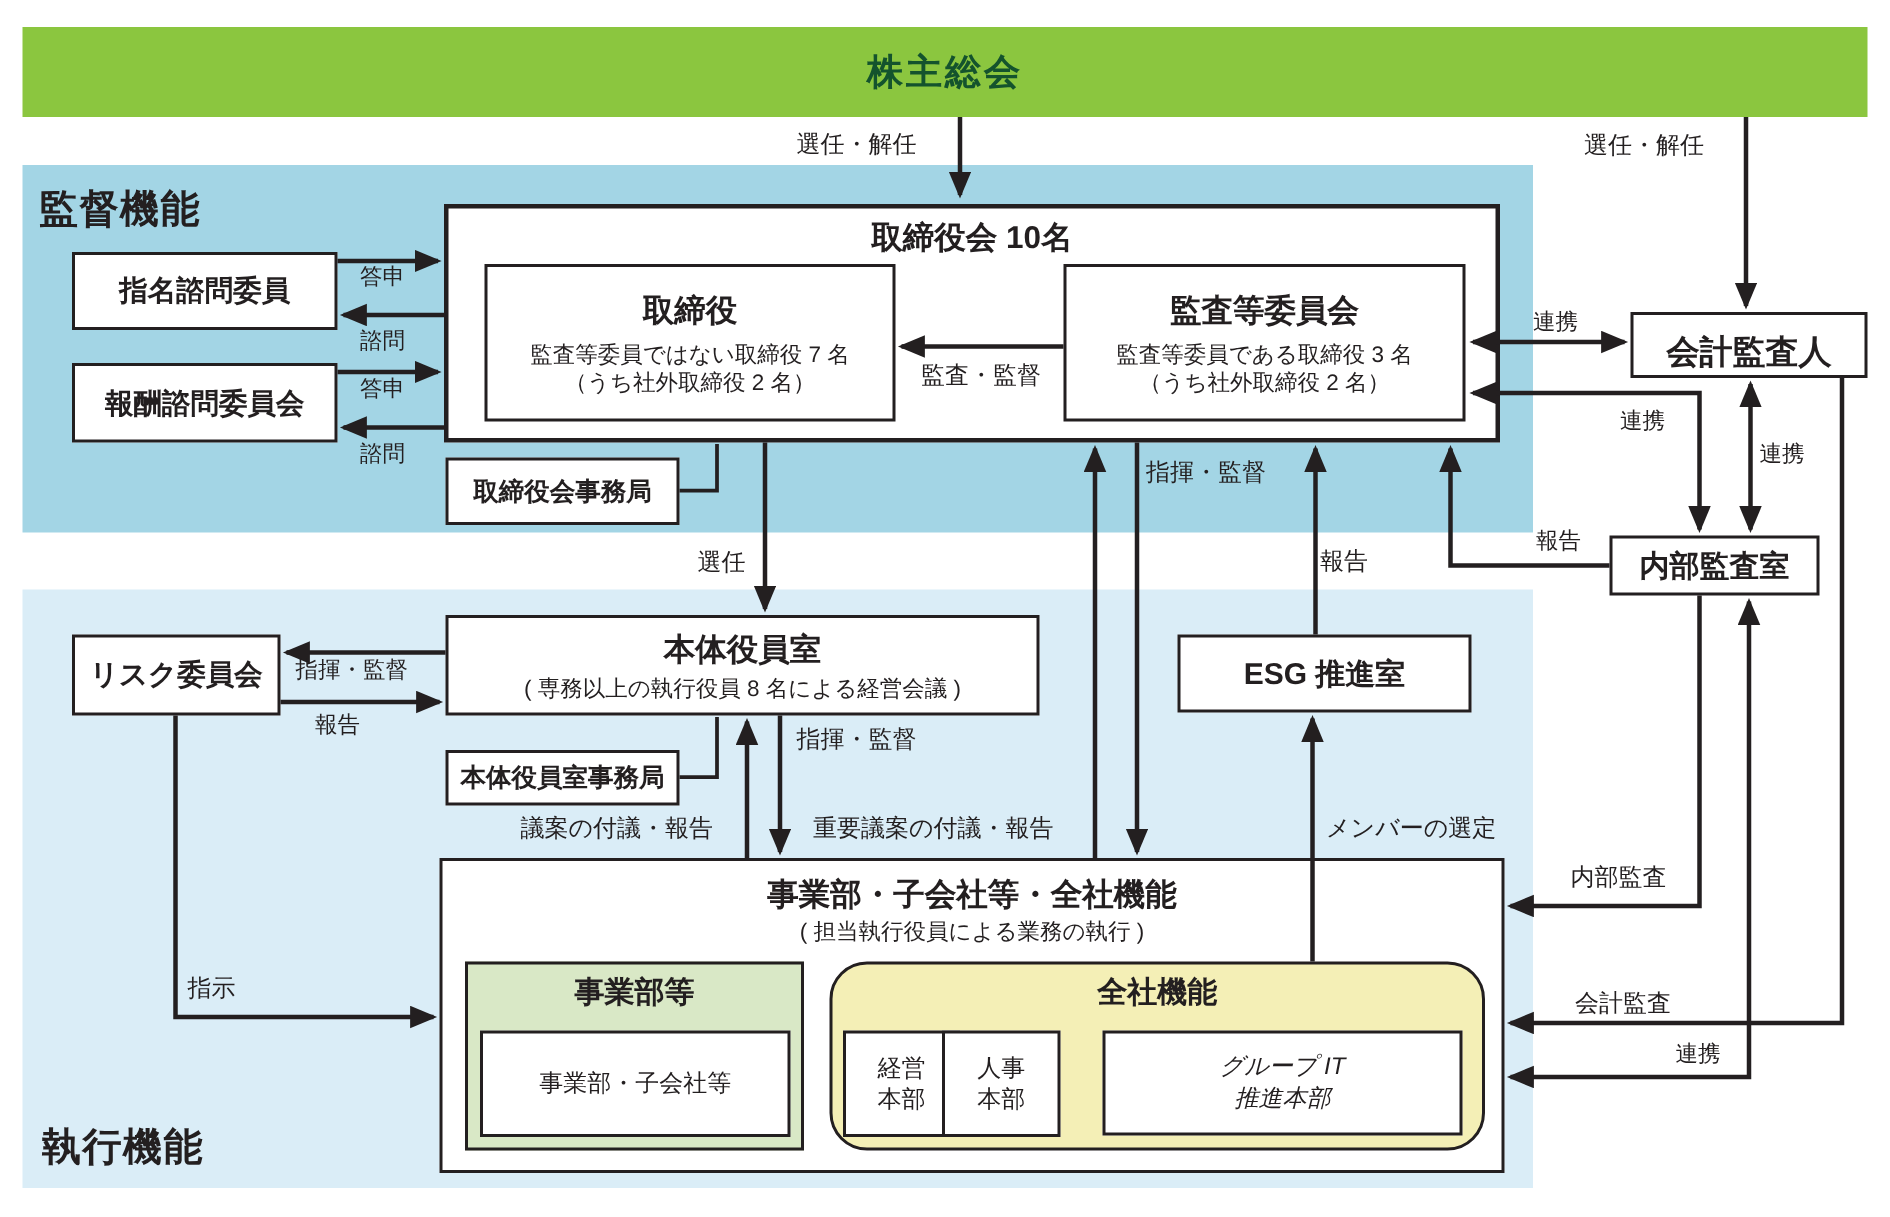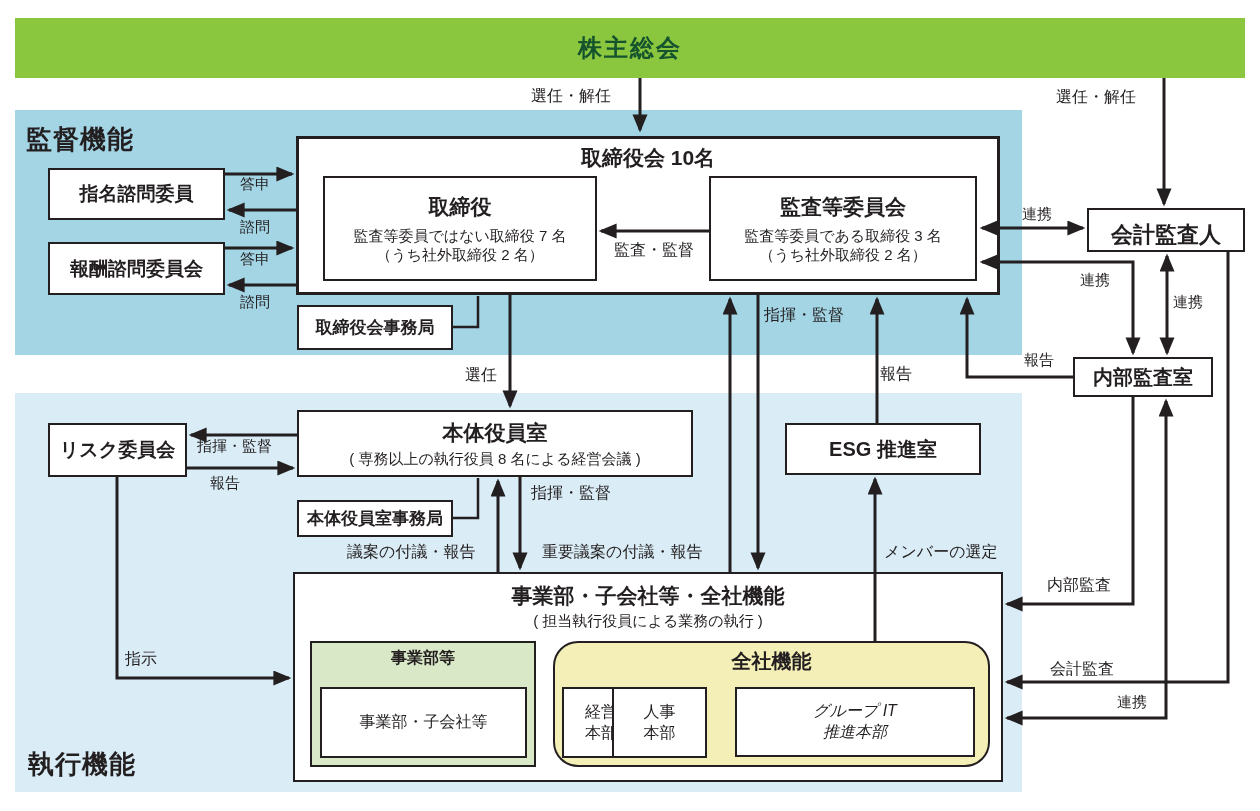--- a/index.html
+++ b/index.html
@@ -93,34 +93,34 @@
   <div class="box" style="left:785px;top:423px;width:196px;height:52px;">
     <div class="title" style="font-size:20px;">ESG 推進室</div>
   </div>
 
   <div class="box" style="left:293px;top:572px;width:710px;height:210px;justify-content:flex-start;">
     <div class="title" style="font-size:21px;margin-top:8px;">事業部・子会社等・全社機能</div>
     <div class="sub" style="margin-top:2px;">( 担当執行役員による業務の執行 )</div>
   </div>
 
   <div class="box fill-green" style="left:310px;top:641px;width:226px;height:126px;justify-content:flex-start;">
-    <div class="title" style="font-size:16px;margin-top:5px;">事業部等</div>
+    <div class="title" style="font-size:20px;margin-top:5px;">事業部等</div>
   </div>
   <div class="box" style="left:320px;top:687px;width:207px;height:71px;border-width:2px;">
     <div style="font-size:16px;">事業部・子会社等</div>
   </div>
 
   <div class="box fill-yellow" style="left:553px;top:641px;width:437px;height:126px;justify-content:flex-start;">
     <div class="title" style="font-size:20px;margin-top:5px;">全社機能</div>
   </div>
   <div class="box" style="left:562px;top:687px;width:78px;height:71px;border-width:2px;font-size:16px;">
     <div>経営</div>
     <div>本部</div>
   </div>
-  <div class="box" style="left:612px;top:687px;width:95px;height:71px;border-width:2px;font-size:16px;">
+  <div class="box" style="left:628px;top:687px;width:79px;height:71px;border-width:2px;font-size:16px;">
     <div>人事</div>
     <div>本部</div>
   </div>
   <div class="box" style="left:735px;top:687px;width:240px;height:70px;border-width:2px;flex-direction:row;justify-content:center;font-style:italic;">
     <div style="width:112px;font-size:16px;">
       <div>グループ IT</div>
       <div>推進本部</div>
     </div>
 
   </div>

